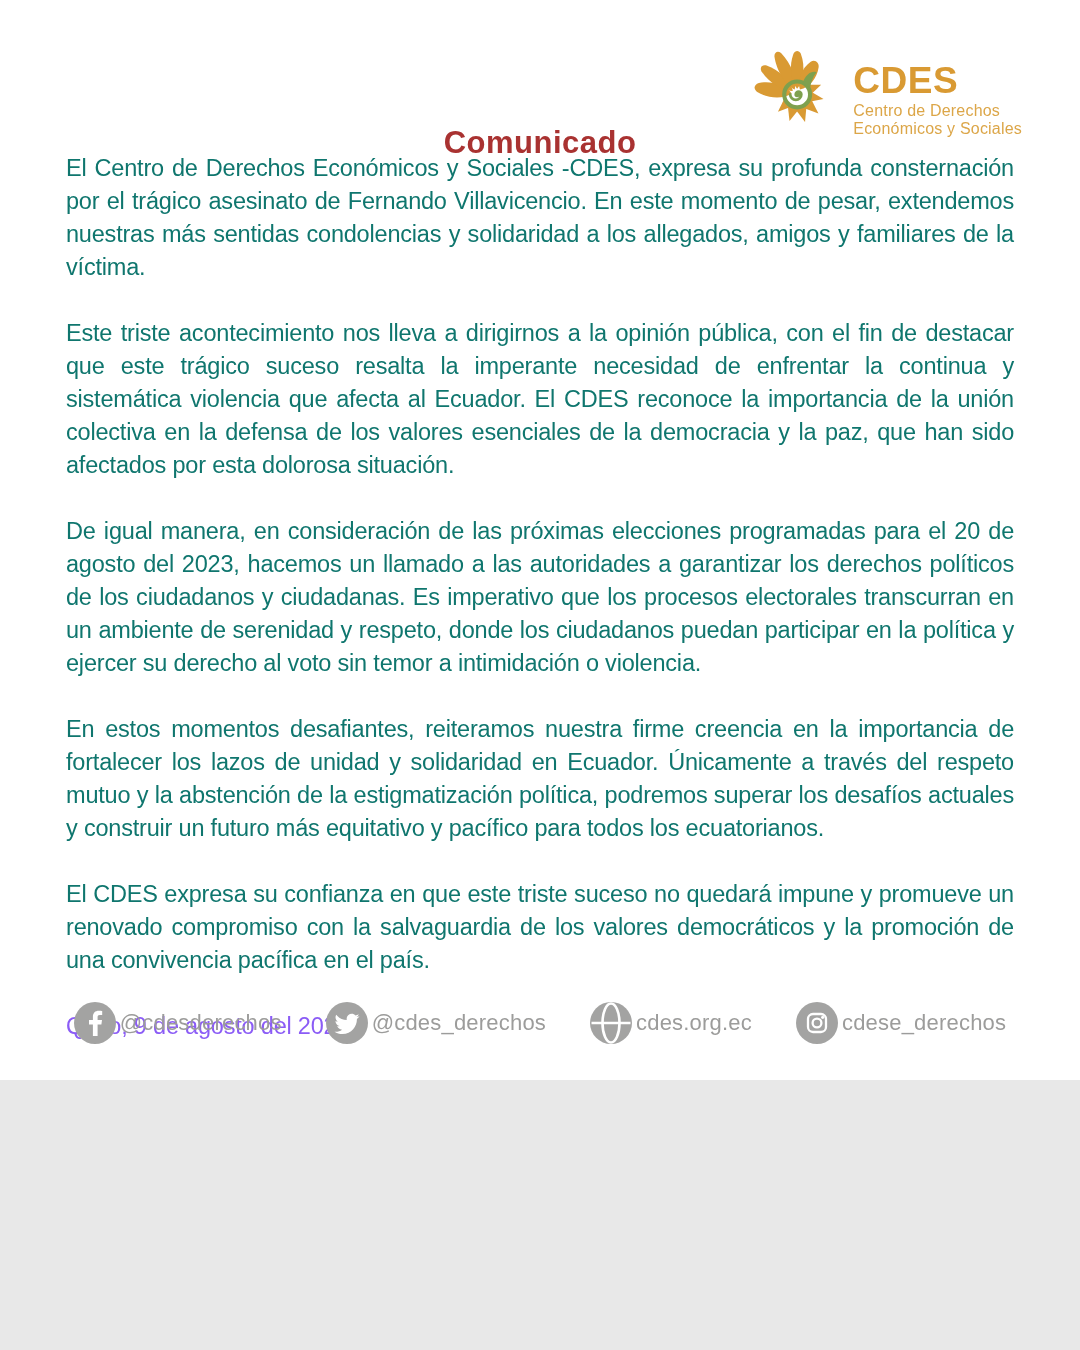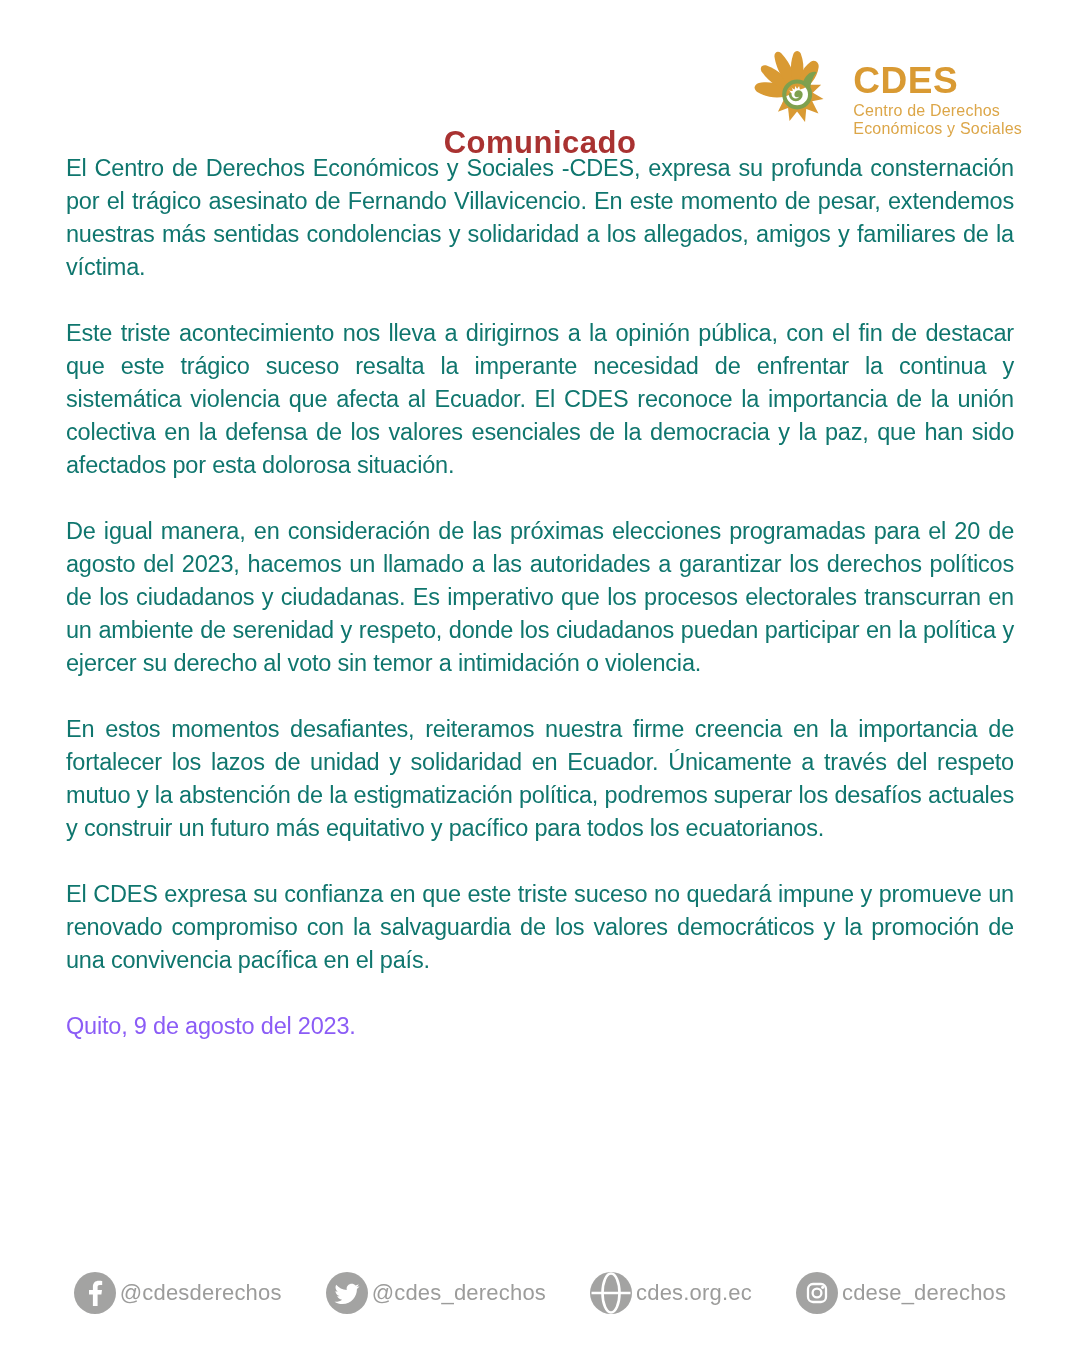--- a/index.html
+++ b/index.html
@@ -1,19 +1,19 @@
 <!DOCTYPE html>
 <html lang="es"><head>
 <meta charset="utf-8">
 <style>
   * { margin:0; padding:0; box-sizing:border-box; }
   html,body { background:#e8e8e8; }
   .page {
     position:relative;
-    width:1080px; height:1350px;
+    width:1080px; height:1080px;
     margin:0 auto;
     background:#ffffff;
     font-family:"Liberation Sans", sans-serif;
     color:#272326;
     overflow:hidden;
   }
   
   .logo {
     position:absolute; top:36px; right:58px;
     display:flex; align-items:center; gap:6px;

